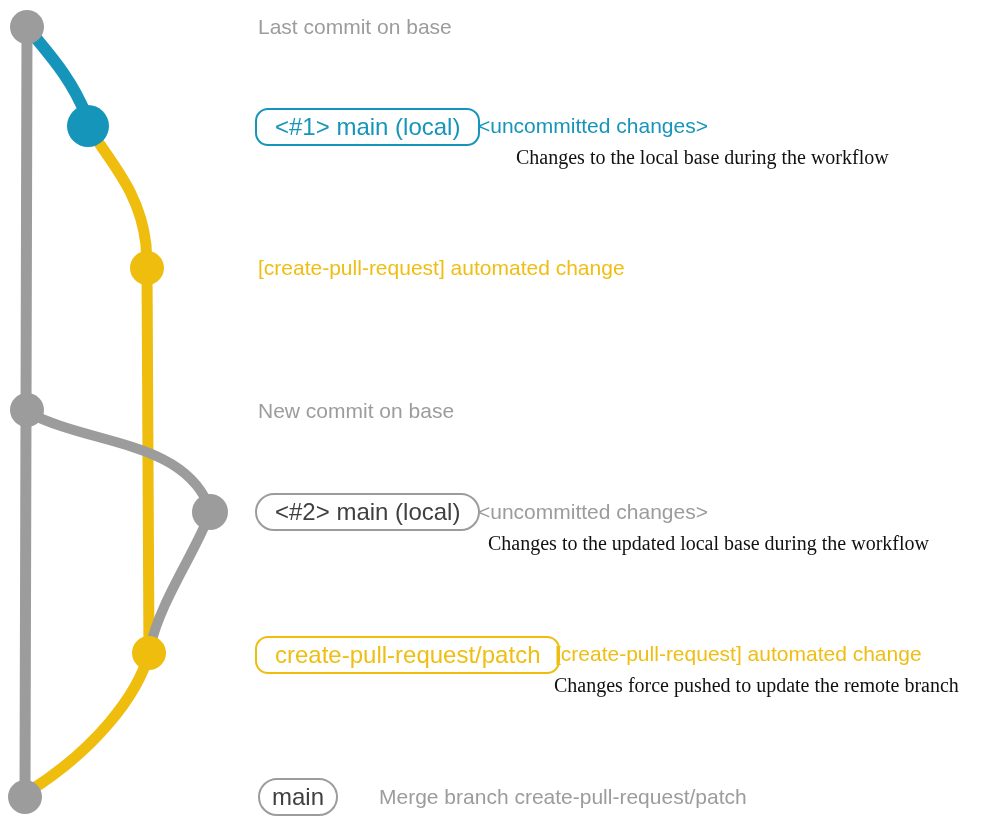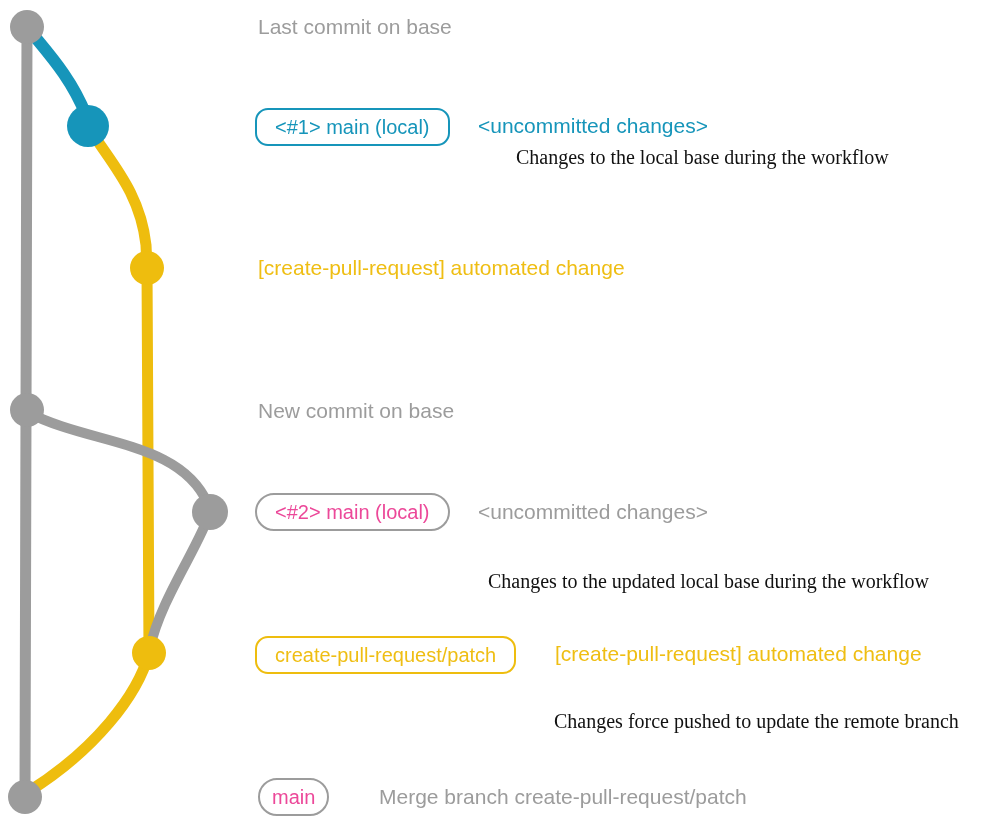--- a/index.html
+++ b/index.html
@@ -15,26 +15,26 @@
   .sans { font-family: "Liberation Sans", sans-serif; font-size: 21px; line-height: 26px; }
   .serif { font-family: "Liberation Serif", serif; font-size: 20px; line-height: 26px; color: #111111; }
   .gray-text { color: #9c9c9c; }
   .blue-text { color: #1695ba; }
   .yellow-text { color: #efbe13; }
   .badge {
     display: inline-block;
     border: 2px solid;
     border-radius: 13px;
     padding: 5px 18px;
-    font-size: 20px;
+    font-size: 24px;
     line-height: 24px;
     background: #ffffff;
   }
   .badge-blue { border-color: #1695ba; color: #1695ba; }
-  .badge-gray { border-color: #9c9c9c; color: #ec4899; border-radius: 19px; }
+  .badge-gray { border-color: #9c9c9c; color: #404040; border-radius: 19px; }
   .badge-yellow { border-color: #eebd0e; color: #efbe13; }
   .badge-main { padding: 5px 12px; }
   svg { position: absolute; left: 0; top: 0; }
 </style>
 </head>
 <body>
 
 <div id="canvas">
 
   <svg width="250" height="827" viewBox="0 0 250 827">
@@ -69,26 +69,26 @@
   <div class="abs serif" style="left:516px; top:144px;">Changes to the local base during the workflow</div>
 
   <div class="abs sans yellow-text" style="left:258px; top:255px;">[create-pull-request] automated change</div>
 
   <div class="abs sans gray-text" style="left:258px; top:398px;">New commit on base</div>
 
   <div class="abs" style="left:255px; top:493px;">
     <span class="badge badge-gray">&lt;#2&gt; main (local)</span>
   </div>
   <div class="abs sans gray-text" style="left:478px; top:499px;">&lt;uncommitted changes&gt;</div>
-  <div class="abs serif" style="left:488px; top:530px;margin-top:38px;">Changes to the updated local base during the workflow</div>
+  <div class="abs serif" style="left:488px; top:530px;">Changes to the updated local base during the workflow</div>
 
   <div class="abs" style="left:255px; top:636px;">
     <span class="badge badge-yellow">create-pull-request/patch</span>
   </div>
   <div class="abs sans yellow-text" style="left:555px; top:641px;">[create-pull-request] automated change</div>
-  <div class="abs serif" style="left:554px; top:672px;margin-top:36px;">Changes force pushed to update the remote branch</div>
+  <div class="abs serif" style="left:554px; top:672px;">Changes force pushed to update the remote branch</div>
 
   <div class="abs" style="left:258px; top:778px;">
     <span class="badge badge-gray badge-main">main</span>
   </div>
   <div class="abs sans gray-text" style="left:344px; top:784px;margin-left:35px;">Merge branch create-pull-request/patch</div>
 
 </div>
 
 </body></html>

